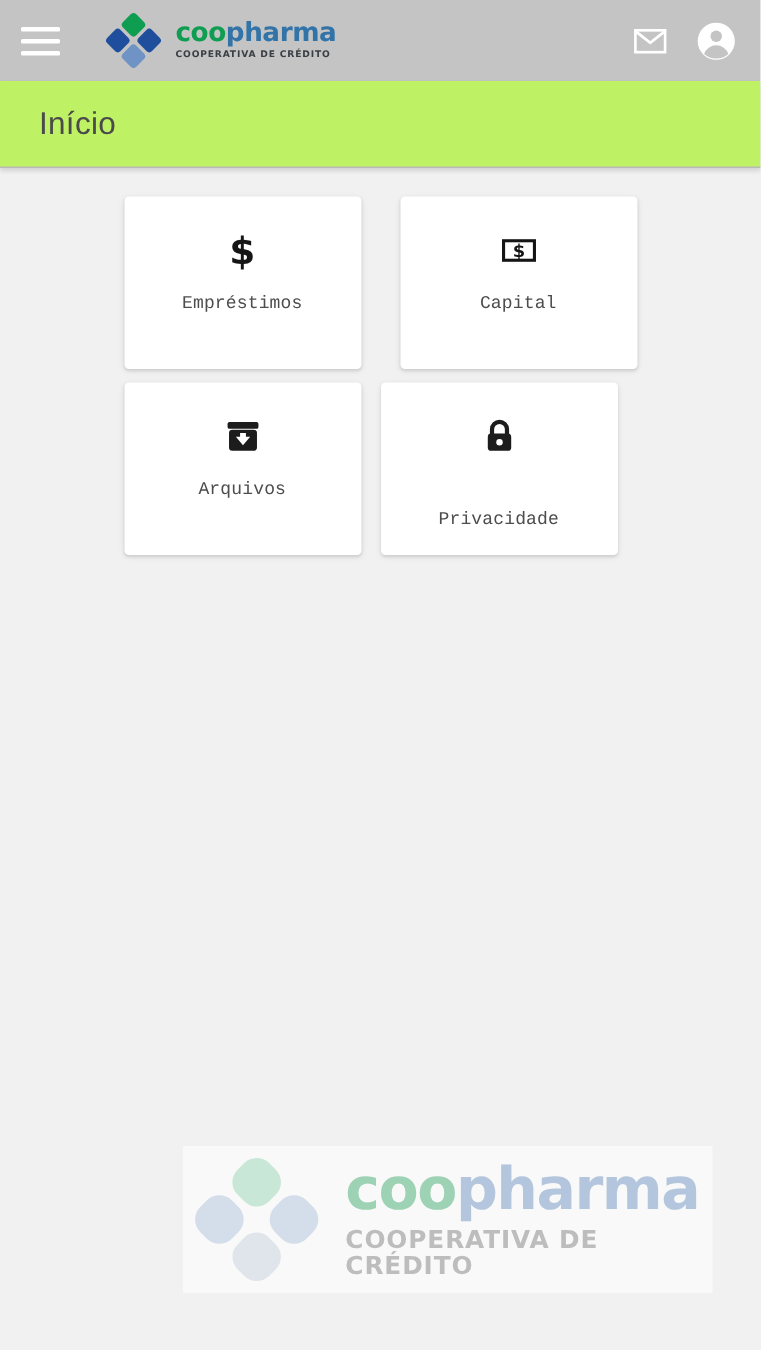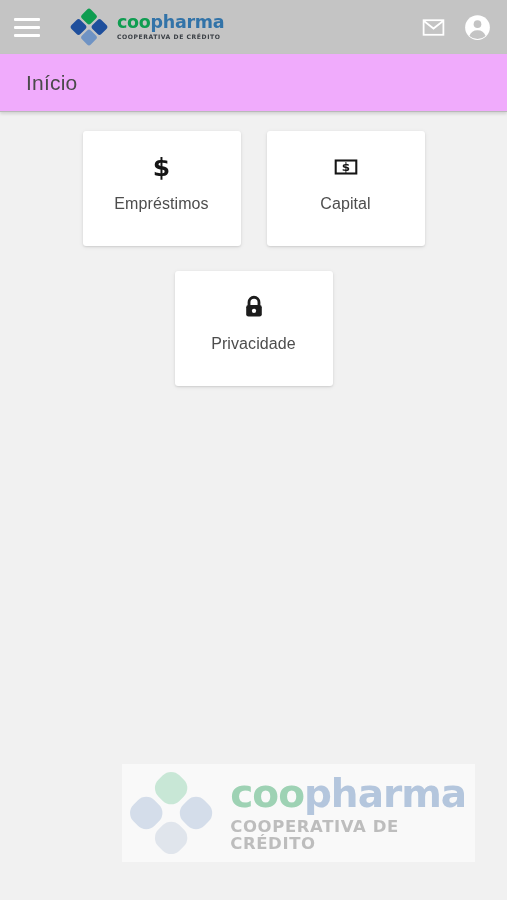--- a/index.html
+++ b/index.html
@@ -82,21 +82,21 @@
   .appbar-actions .icon-btn {
     width: 28px; height: 28px;
     display: flex; align-items: center; justify-content: center;
     cursor: pointer;
   }
   .appbar-actions svg { display: block; }
 
   
   .titlebar {
     height: 58px;
-    background: #f0abfc;
+    background: #bef264;
     display: flex;
     align-items: center;
     padding-left: 26px;
     border-bottom: 1px solid #b9b9b9;
     box-shadow: 0 2px 3px rgba(0,0,0,0.13);
     position: relative;
     z-index: 3;
   }
   .titlebar h1 {
     font-size: 21px;
@@ -126,44 +126,45 @@
     height: 115px;
     background: #ffffff;
     border-radius: 3px;
     box-shadow: 0 1px 2px rgba(0,0,0,0.10), 0 1px 5px rgba(0,0,0,0.07);
     display: flex;
     flex-direction: column;
     align-items: center;
     padding-top: 21px;
     cursor: pointer;
   }
-  .card.centered { margin: 16px auto; }
+  .card.centered { margin: 0 auto; gap: 20px; }
 
   .card-icon {
     height: 30px;
     display: flex;
     align-items: center;
     justify-content: center;
     color: #1c1c1c;
   }
   .card-icon svg { display: block; }
   .card-icon .dollar-glyph {
     font-family: "DejaVu Sans", sans-serif;
     font-size: 25px;
     font-weight: 700;
     color: #151515;
     line-height: 1;
   }
 
   .card-label {
     margin-top: 13px;
-    font-size: 16px;
+    font-size: 12px;
     color: #4d4d4d;
     text-align: right;
     letter-spacing: 0.1px;
+    font-family: Liberation Mono, monospace;
   }
 
   
   .watermark {
     position: absolute;
     left: 122px;
     top: 764px;
     width: 353px;
     height: 98px;
     background: rgba(255,255,255,0.55);
@@ -253,20 +254,30 @@
     <div class="card">
       <div class="card-icon">
         <svg width="26" height="26" viewBox="0 0 24 24">
           <rect x="2.5" y="6" width="19" height="12" fill="none" stroke="#151515" stroke-width="1.9"></rect>
           <text x="12" y="16" text-anchor="middle" font-family="DejaVu Sans, sans-serif" font-size="11" font-weight="700" fill="#151515">$</text>
         </svg>
       </div>
       <div class="card-label">Capital</div>
     </div>
 
+    <div class="card">
+      <div class="card-icon">
+        <svg width="26" height="26" viewBox="0 0 24 24">
+          <rect x="2.5" y="3" width="19" height="4.3" rx="1.2" fill="#1c1c1c"></rect>
+          <rect x="3.4" y="7.8" width="17.2" height="13" rx="2" fill="#1c1c1c"></rect>
+          <path d="M12 17.4 L7.6 12.2 H10.2 V9.8 H13.8 V12.2 H16.4 Z" fill="#ffffff"></path>
+        </svg>
+      </div>
+      <div class="card-label">Arquivos</div>
+    </div>
 
 
     <div class="card centered">
       <div class="card-icon">
         <svg width="26" height="26" viewBox="0 0 24 24">
           <path d="M7.4 10.5 V7.6 a4.6 4.6 0 0 1 9.2 0 v2.9" fill="none" stroke="#1c1c1c" stroke-width="2.6"></path>
           <rect x="4.8" y="10.2" width="14.4" height="10.6" rx="2.1" fill="#1c1c1c"></rect>
           <circle cx="12" cy="15.5" r="2" fill="#ffffff"></circle>
         </svg>
       </div>

